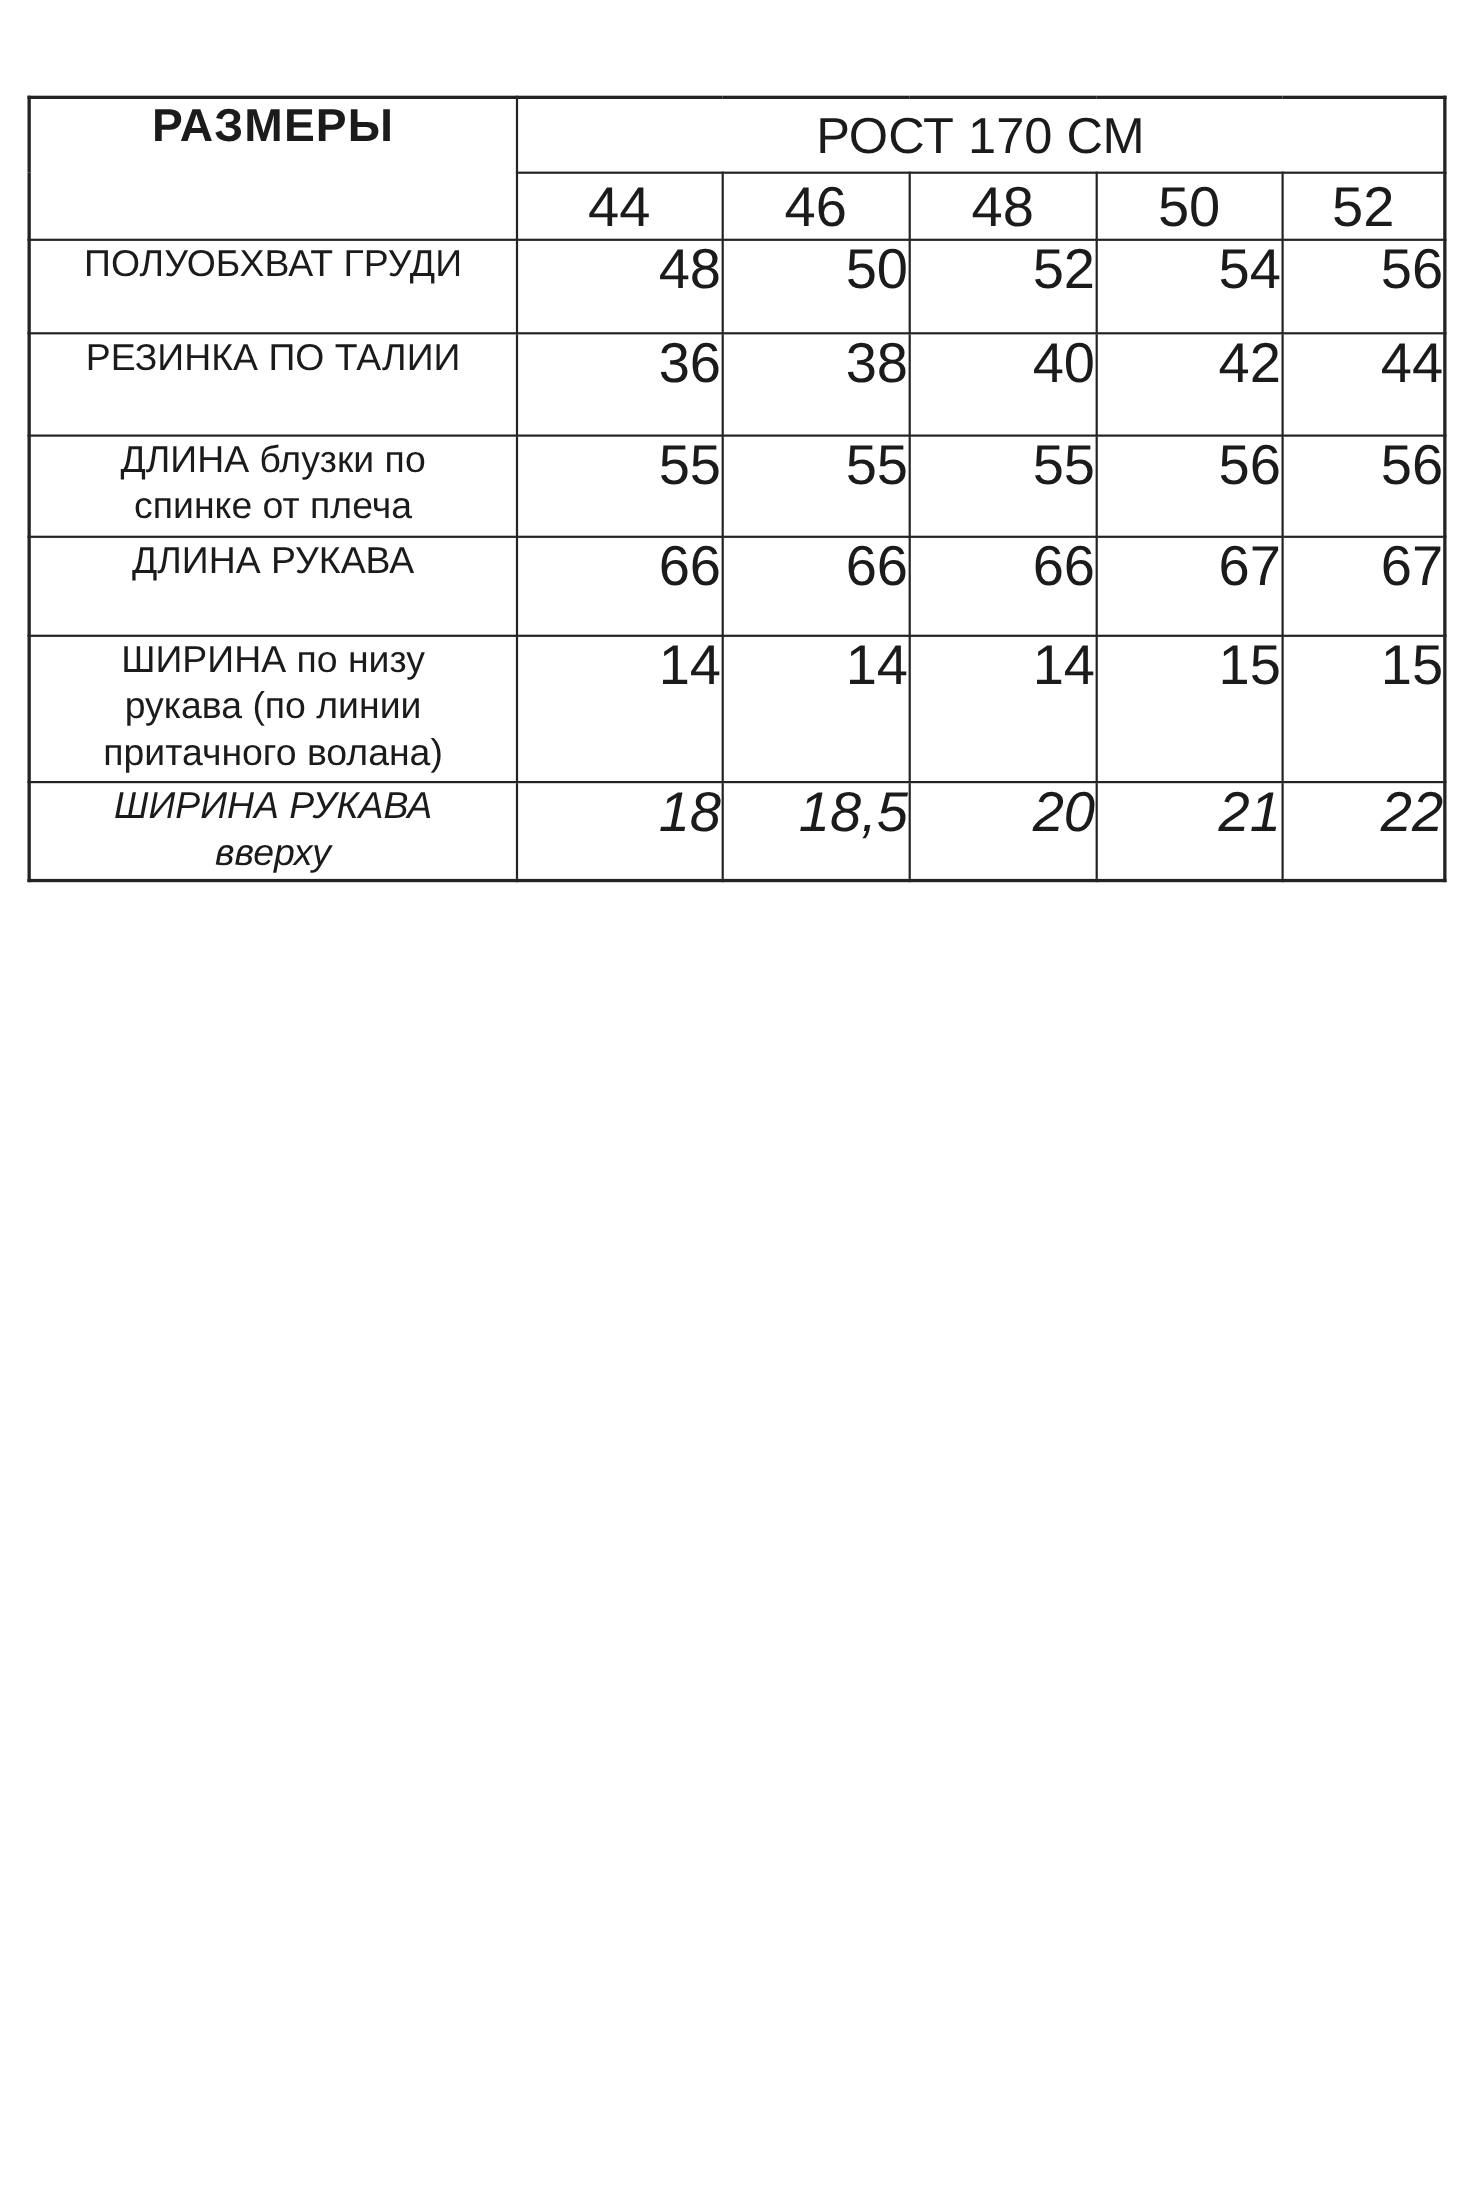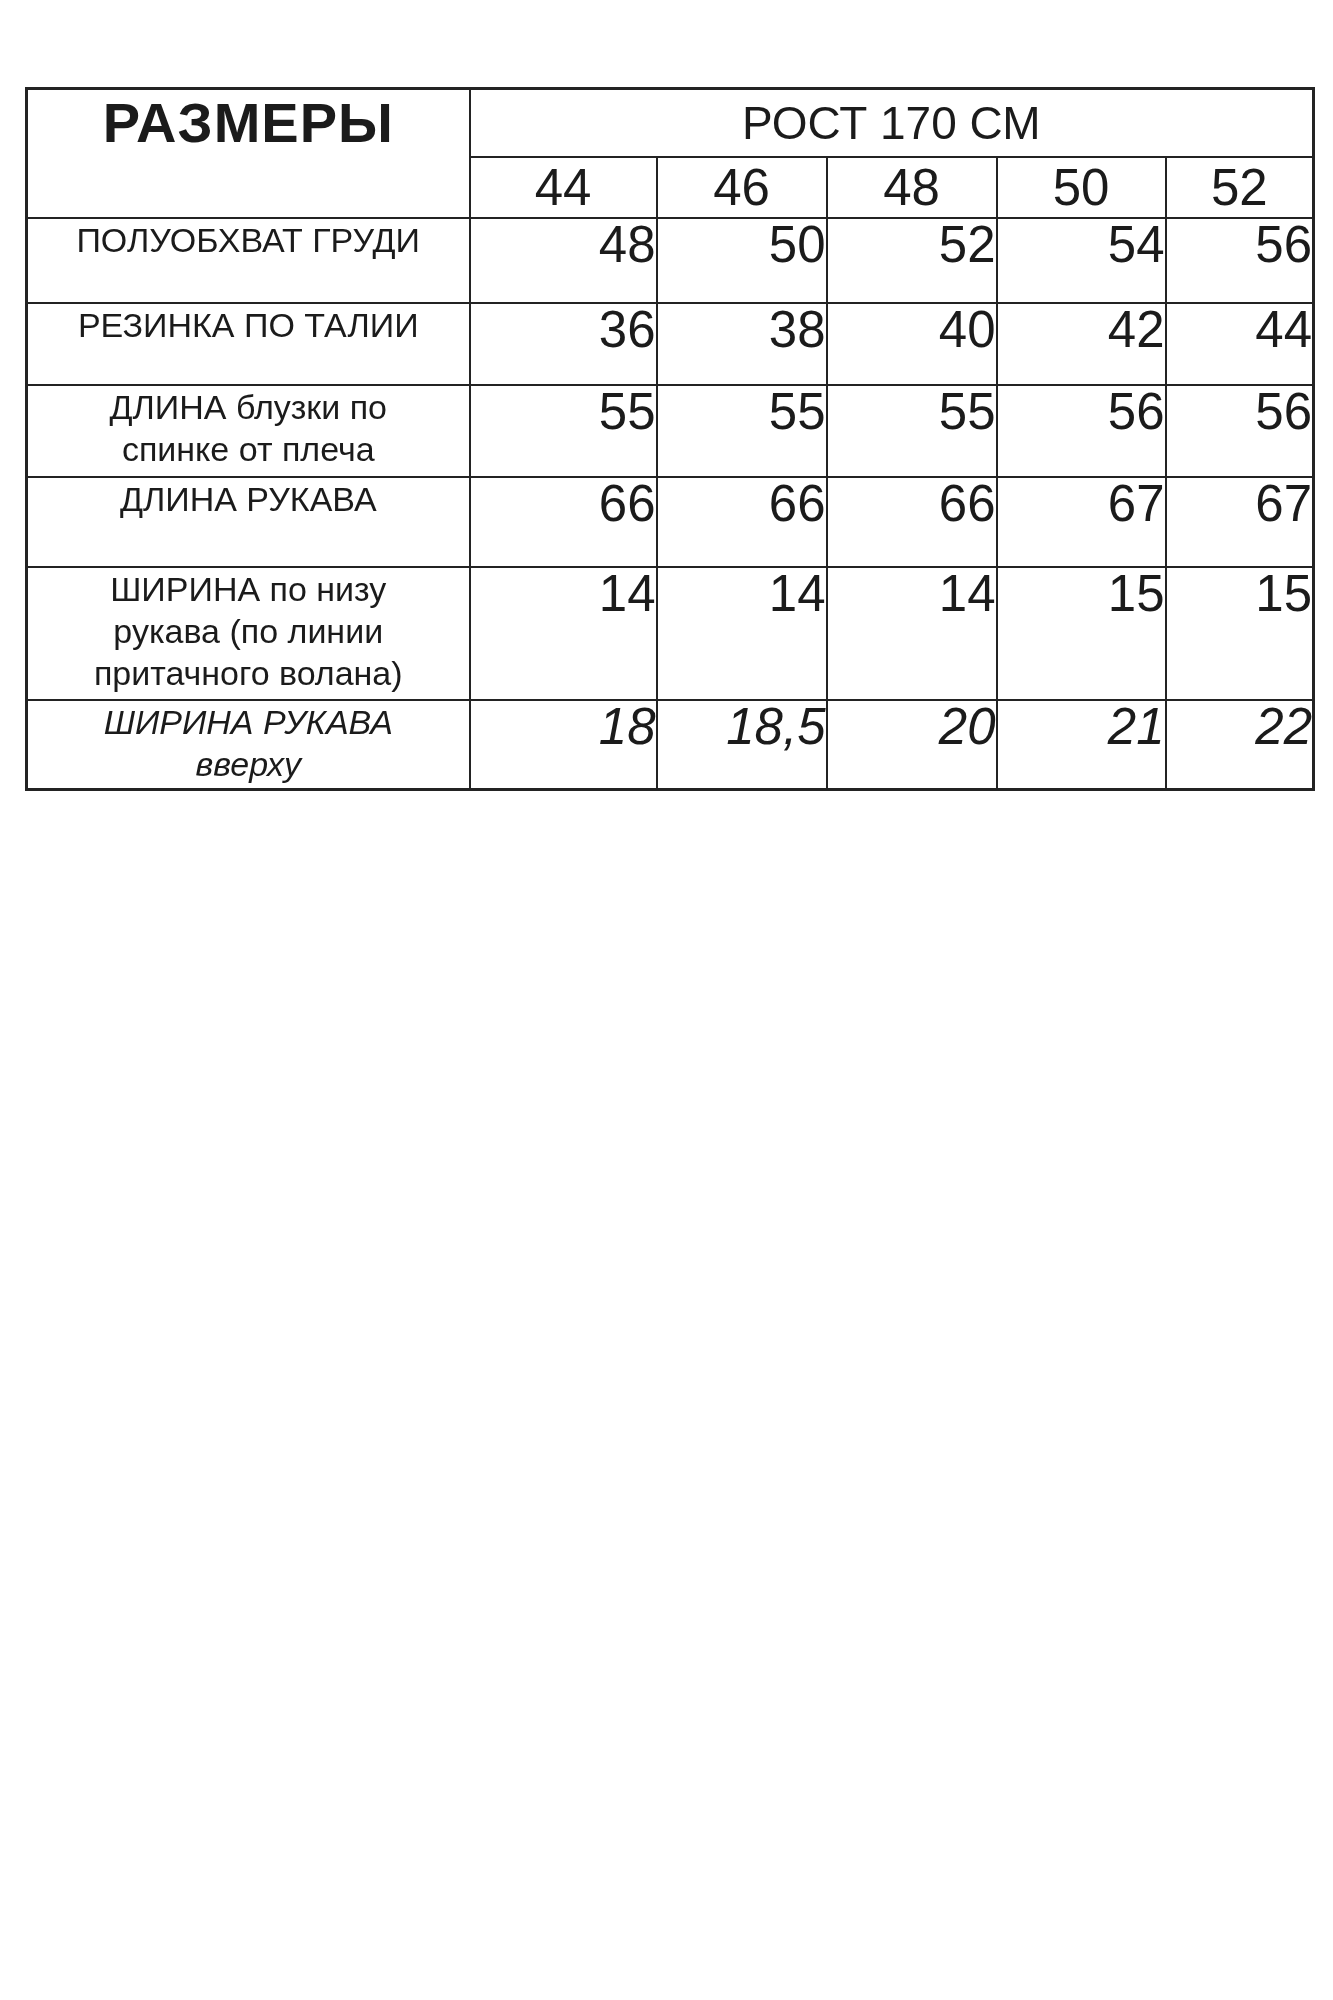--- a/index.html
+++ b/index.html
@@ -37,21 +37,21 @@
     overflow: hidden;
   }
   table.size-table {
     border: 3px solid #232323;
   }
   
   tr.r-group { height: 68px; }
   tr.r-sizes { height: 60px; }
   th.corner {
     font-weight: bold;
-    font-size: 56px;
+    font-size: 42px;
     text-align: center;
     vertical-align: top;
     padding-top: 16px;
     letter-spacing: 1px;
   }
   th.group {
     font-weight: normal;
     font-size: 46px;
     text-align: center;
     vertical-align: middle;
@@ -107,21 +107,21 @@
     </thead>
     <tbody id="tableBody">
         <tr style="height: 85px;">
           <td class="label">ПОЛУОБХВАТ ГРУДИ</td>
           <td class="val">48</td>
           <td class="val">50</td>
           <td class="val">52</td>
           <td class="val">54</td>
           <td class="val">56</td>
         </tr>
-        <tr style="height: 82px;">
+        <tr style="height: 93px;">
           <td class="label">РЕЗИНКА ПО ТАЛИИ</td>
           <td class="val">36</td>
           <td class="val">38</td>
           <td class="val">40</td>
           <td class="val">42</td>
           <td class="val">44</td>
         </tr>
         <tr style="height: 92px;">
           <td class="label">ДЛИНА блузки по
 спинке от плеча</td>

